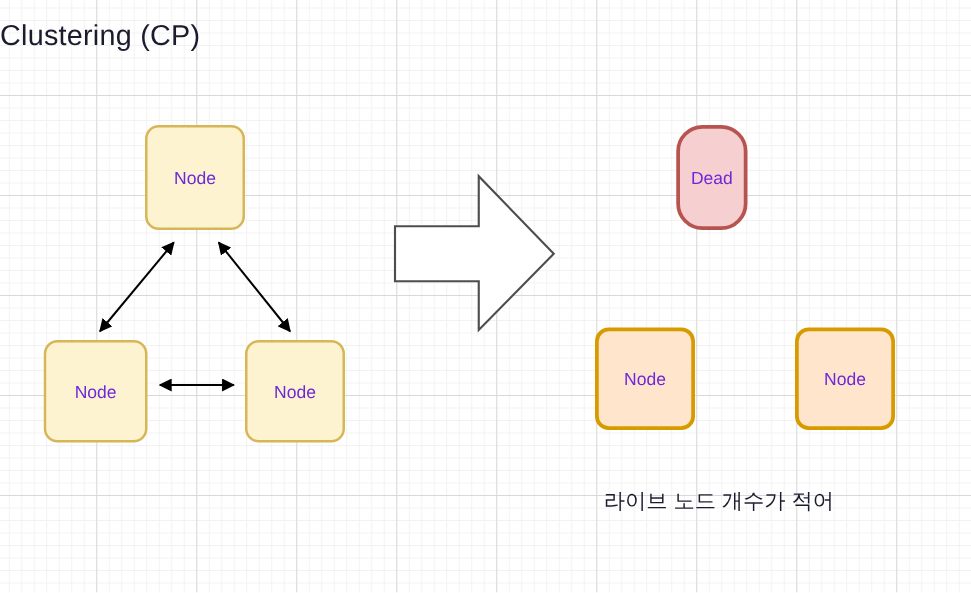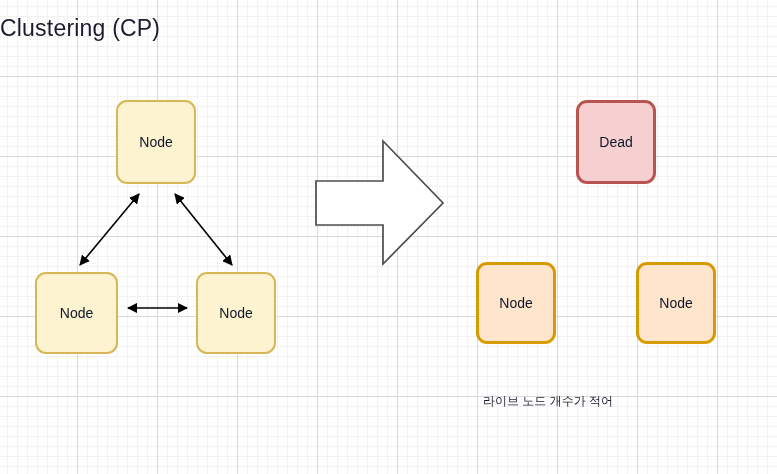--- a/index.html
+++ b/index.html
@@ -36,21 +36,21 @@
   }
 
   .node {
     position: absolute;
     box-sizing: border-box;
     display: flex;
     align-items: center;
     justify-content: center;
     border-radius: 11px;
     font-size: 14px;
-    color: #0f172a;
+    color: #6d28d9;
     line-height: 1;
   }
   .node.yellow {
     background: #fdf3d0;
     border: 2px solid #d6b656;
   }
   .node.orange {
     background: #ffe5cc;
     border: 3px solid #d79b00;
   }
@@ -65,21 +65,21 @@
     top: 0;
     width: 777px;
     height: 474px;
     overflow: visible;
   }
 
   .caption {
     position: absolute;
     left: 483px;
     top: 389px;
-    font-size: 12px;
+    font-size: 17px;
     color: #1b1b2f;
     line-height: 24px;
     text-align: center;
     white-space: nowrap;
   }
   .caption div { display: block; }
 </style>
 </head>
 <body>
 
@@ -108,21 +108,21 @@
   </div>
 
   <div class="node yellow" style="left:35px; top:272px; width:83px; height:82px;">
     <span>Node</span>
   </div>
 
   <div class="node yellow" style="left:196px; top:272px; width:80px; height:82px;">
     <span>Node</span>
   </div>
 
-  <div class="node red" style="left:576px; top:100px; width:80px; height:84px;">
+  <div class="node red" style="left:541px; top:100px; width:57px; height:84px;border-radius:21px;">
     <span>Dead</span>
   </div>
 
   <div class="node orange" style="left:476px; top:262px; width:80px; height:82px;">
     <span>Node</span>
   </div>
 
   <div class="node orange" style="left:636px; top:262px; width:80px; height:82px;">
     <span>Node</span>
   </div>

